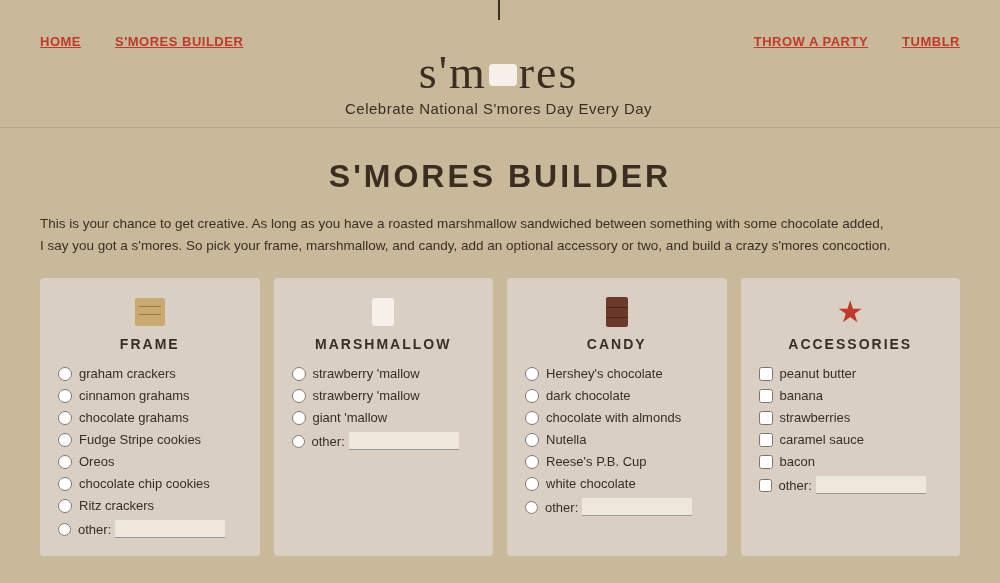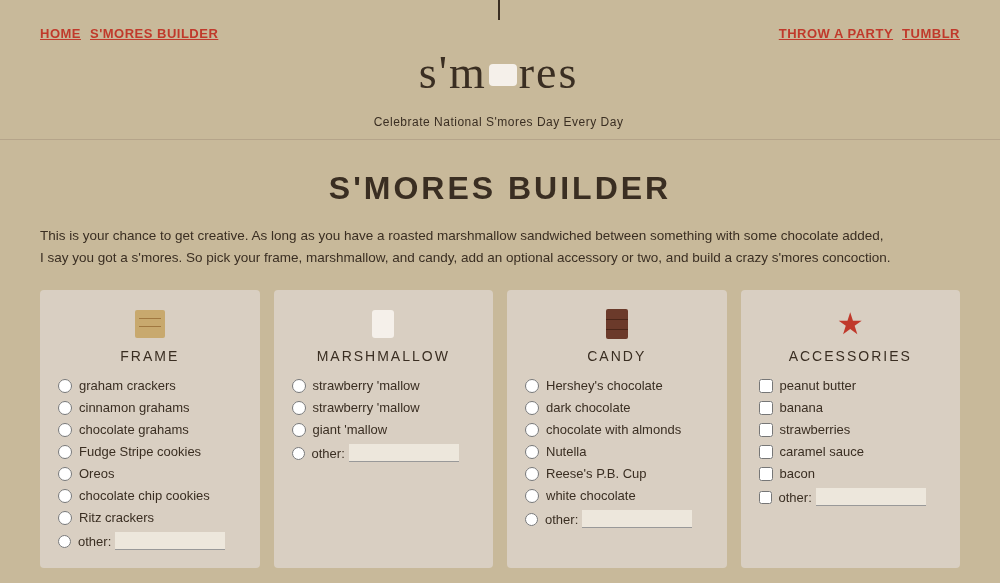--- a/index.html
+++ b/index.html
@@ -17,23 +17,24 @@
     .header {
       display: flex;
       align-items: flex-start;
       justify-content: space-between;
       padding: 18px 40px 10px 40px;
       position: relative;
     }
 
     .nav-left, .nav-right {
       display: flex;
-      gap: 9px;
+      gap: 34px;
       align-items: center;
       padding-top: 8px;
+      margin-top: 8px;
     }
 
     .nav-link {
       color: #c0392b;
       text-decoration: underline;
       font-family: Arial, sans-serif;
       font-size: 13px;
       font-weight: bold;
       cursor: pointer;
       letter-spacing: 0.5px;
@@ -72,23 +73,23 @@
       background: #f5f0ea;
       border-radius: 4px;
       margin: 0 2px;
       vertical-align: middle;
       position: relative;
       top: -2px;
     }
 
     .logo-subtitle {
       font-family: Arial, sans-serif;
-      font-size: 12px;
-      color: #3a2e22;
-      margin-top: 19px;
+      font-size: 15px;
+      color: #3a2e22;
+      margin-top: 4px;
       letter-spacing: 0.5px;
     }
 
     
     .main {
       background: #c8b99a;
       padding: 10px 40px 20px 40px;
     }
 
     .page-title {
@@ -200,21 +201,21 @@
     
     .icon-star {
       color: #c0392b;
       font-size: 30px;
       line-height: 1;
     }
 
     .column-heading {
       text-align: center;
       font-family: Arial, sans-serif;
-      font-weight: normal;
+      font-weight: bold;
       font-size: 14px;
       letter-spacing: 2px;
       margin-bottom: 14px;
       color: #3a2e22;
     }
 
     .option-list {
       list-style: none;
       padding: 0;
     }

